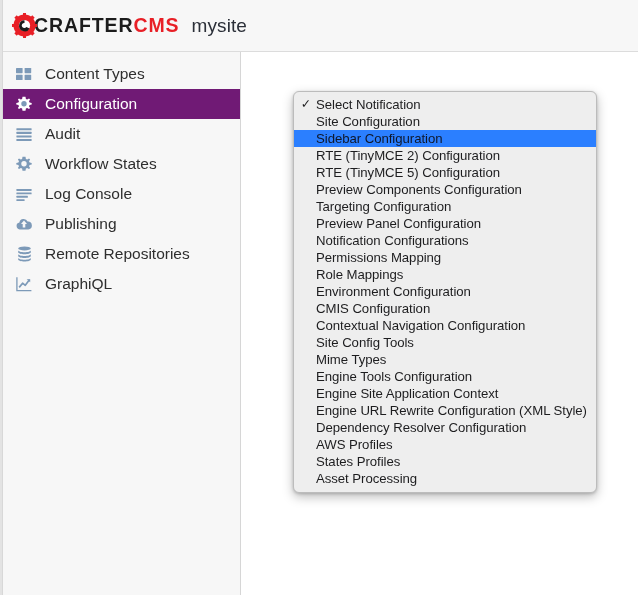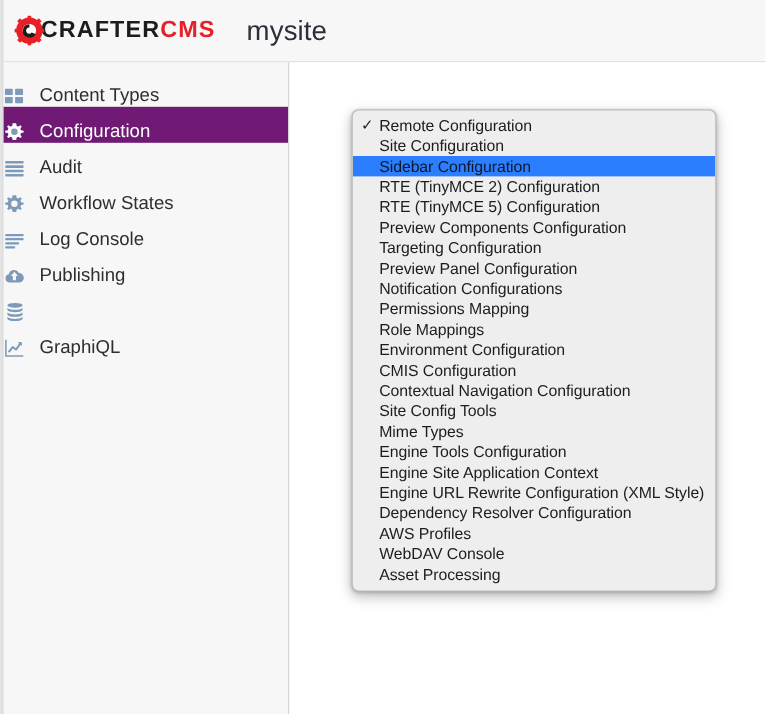--- a/index.html
+++ b/index.html
@@ -61,42 +61,43 @@
   .brand-text {
     font-size: 19.5px;
     font-weight: bold;
     letter-spacing: 0.9px;
     line-height: 1;
     white-space: nowrap;
   }
   .brand-crafter { color: #1c1c1c; }
   .brand-cms { color: #e81f26; }
   .site-name {
-    margin-left: 26px;
-    font-size: 23px;
+    margin-left: 12px;
+    font-size: 19px;
     color: #2b2f38;
     letter-spacing: 0.1px;
     white-space: nowrap;
   }
 
   
   .sidebar {
     position: absolute;
     left: 3px; top: 52px;
     width: 238px;
     height: 543px;
     background: #f7f7f7;
     border-right: 1px solid #d6d6d6;
     box-sizing: border-box;
     padding-top: 7px;
   }
   .nav-item {
     display: flex;
-    align-items: flex-end;
+    align-items: center;
     height: 30px;
+    padding-left: 12px;
     box-sizing: border-box;
     color: #2e2e2e;
     font-size: 15.5px;
     white-space: nowrap;
     cursor: default;
   }
   .nav-item.active {
     background: #701a75;
     color: #ffffff;
   }
@@ -265,56 +266,57 @@
 
     <div class="nav-item">
       <span class="nav-icon">
         <svg width="15" height="16" viewBox="0 0 15 16" fill="currentColor">
           <ellipse cx="7.5" cy="2.4" rx="6.3" ry="2.0"></ellipse>
           <path d="M1.2 4.2 C1.2 5.3 4 6.2 7.5 6.2 C11 6.2 13.8 5.3 13.8 4.2 L13.8 6.2 C13.8 7.3 11 8.2 7.5 8.2 C4 8.2 1.2 7.3 1.2 6.2 Z"></path>
           <path d="M1.2 8.0 C1.2 9.1 4 10.0 7.5 10.0 C11 10.0 13.8 9.1 13.8 8.0 L13.8 10.0 C13.8 11.1 11 12.0 7.5 12.0 C4 12.0 1.2 11.1 1.2 10.0 Z"></path>
           <path d="M1.2 11.8 C1.2 12.9 4 13.8 7.5 13.8 C11 13.8 13.8 12.9 13.8 11.8 L13.8 13.6 C13.8 14.7 11 15.6 7.5 15.6 C4 15.6 1.2 14.7 1.2 13.6 Z"></path>
         </svg>
       </span>
+      <span>Remote Repositories</span>
     </div>
 
     <div class="nav-item">
       <span class="nav-icon">
         <svg width="16" height="16" viewBox="0 0 16 16">
           <path d="M0.9 1.2 L0.9 14.6 L15.4 14.6" stroke="currentColor" stroke-width="1.3" fill="none"></path>
           <path d="M3.2 11.4 L6.6 7.2 L9.3 9.3 L13.6 3.6" stroke="currentColor" stroke-width="1.7" fill="none" stroke-linejoin="round"></path>
           <path d="M10.6 3.2 L14.2 3.2 L14.2 6.3 Z" fill="currentColor"></path>
         </svg>
       </span>
       <span>GraphiQL</span>
     </div>
 
   </nav>
 
   <div class="content"></div>
 
   <div class="select-popup" id="select-popup">
-      <div class="opt"><span class="check">✓</span><span>Remote Configuration</span></div>
+      <div class="opt"><span class="check">✓</span><span>Select Notification</span></div>
       <div class="opt"><span>Site Configuration</span></div>
       <div class="opt selected"><span>Sidebar Configuration</span></div>
       <div class="opt"><span>RTE (TinyMCE 2) Configuration</span></div>
       <div class="opt"><span>RTE (TinyMCE 5) Configuration</span></div>
       <div class="opt"><span>Preview Components Configuration</span></div>
       <div class="opt"><span>Targeting Configuration</span></div>
       <div class="opt"><span>Preview Panel Configuration</span></div>
       <div class="opt"><span>Notification Configurations</span></div>
       <div class="opt"><span>Permissions Mapping</span></div>
       <div class="opt"><span>Role Mappings</span></div>
       <div class="opt"><span>Environment Configuration</span></div>
       <div class="opt"><span>CMIS Configuration</span></div>
       <div class="opt"><span>Contextual Navigation Configuration</span></div>
       <div class="opt"><span>Site Config Tools</span></div>
       <div class="opt"><span>Mime Types</span></div>
       <div class="opt"><span>Engine Tools Configuration</span></div>
       <div class="opt"><span>Engine Site Application Context</span></div>
       <div class="opt"><span>Engine URL Rewrite Configuration (XML Style)</span></div>
       <div class="opt"><span>Dependency Resolver Configuration</span></div>
       <div class="opt"><span>AWS Profiles</span></div>
-      <div class="opt"><span>WebDAV Console</span></div>
+      <div class="opt"><span>States Profiles</span></div>
       <div class="opt"><span>Asset Processing</span></div>
     </div>
 
 </div>
 
 </body></html>

